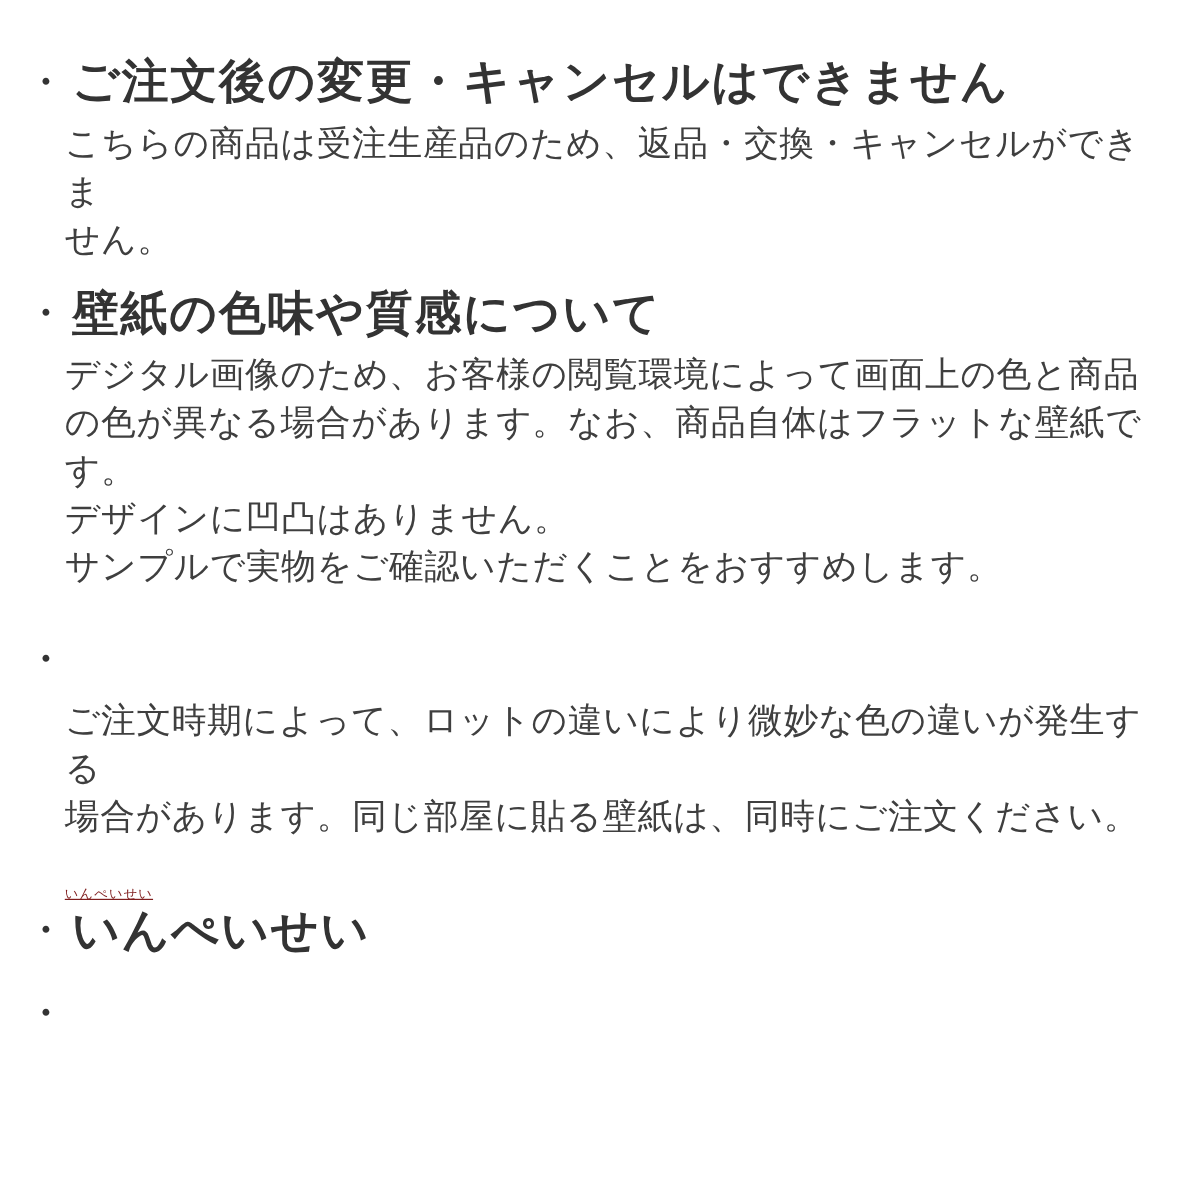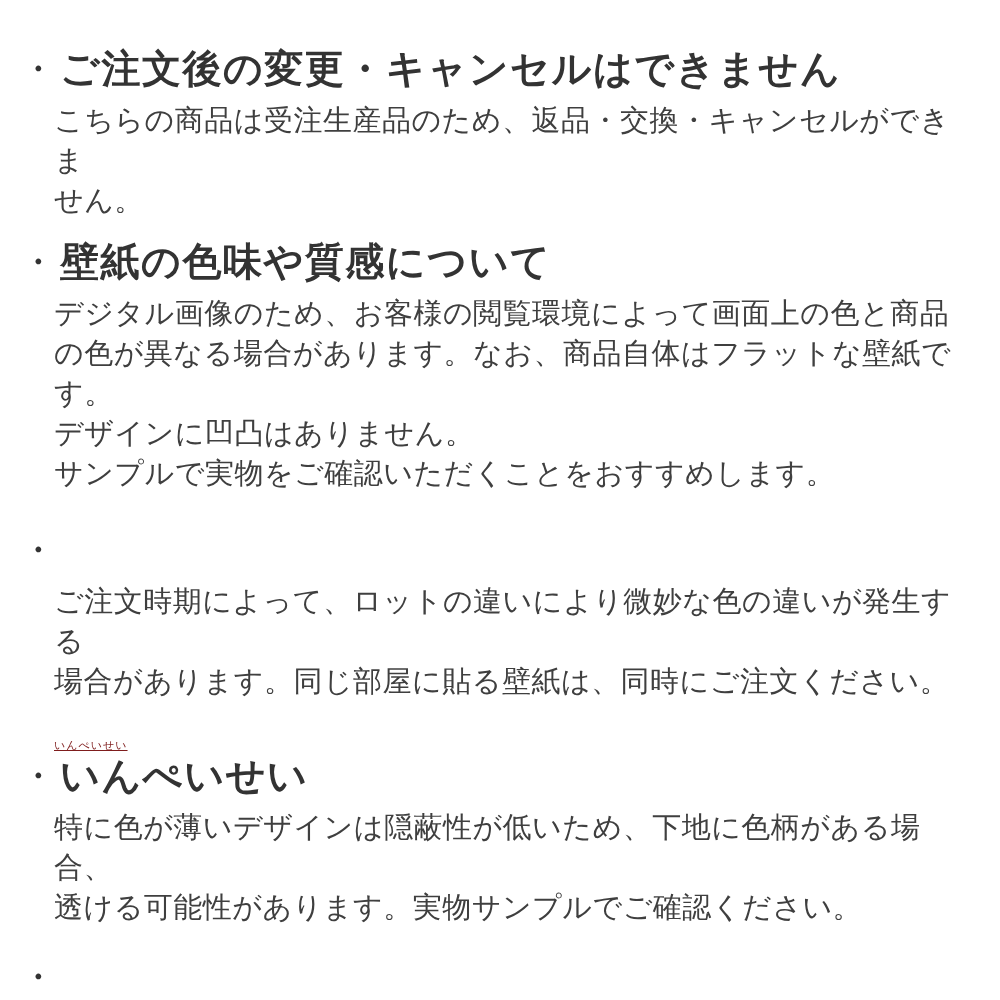--- a/index.html
+++ b/index.html
@@ -99,22 +99,20 @@
     <p class="body-text">ご注文時期によって、ロットの違いにより微妙な色の違いが発生する
 場合があります。同じ部屋に貼る壁紙は、同時にご注文ください。</p>
   </section>
 
   <section class="note mb-s4">
     <div class="furigana">いんぺいせい</div>
     <div class="heading-row">
       <span class="bullet">・</span>
       <h2 class="heading">いんぺいせい</h2>
     </div>
-    <p class="body-text">特に色が薄いデザインは隠蔽性が低いため、下地に色柄がある場合、
-透ける可能性があります。実物サンプルでご確認ください。</p>
   </section>
 
   <section class="note">
     <div class="heading-row">
       <span class="bullet">・</span>
     </div>
 
   </section>
 
 </main>

